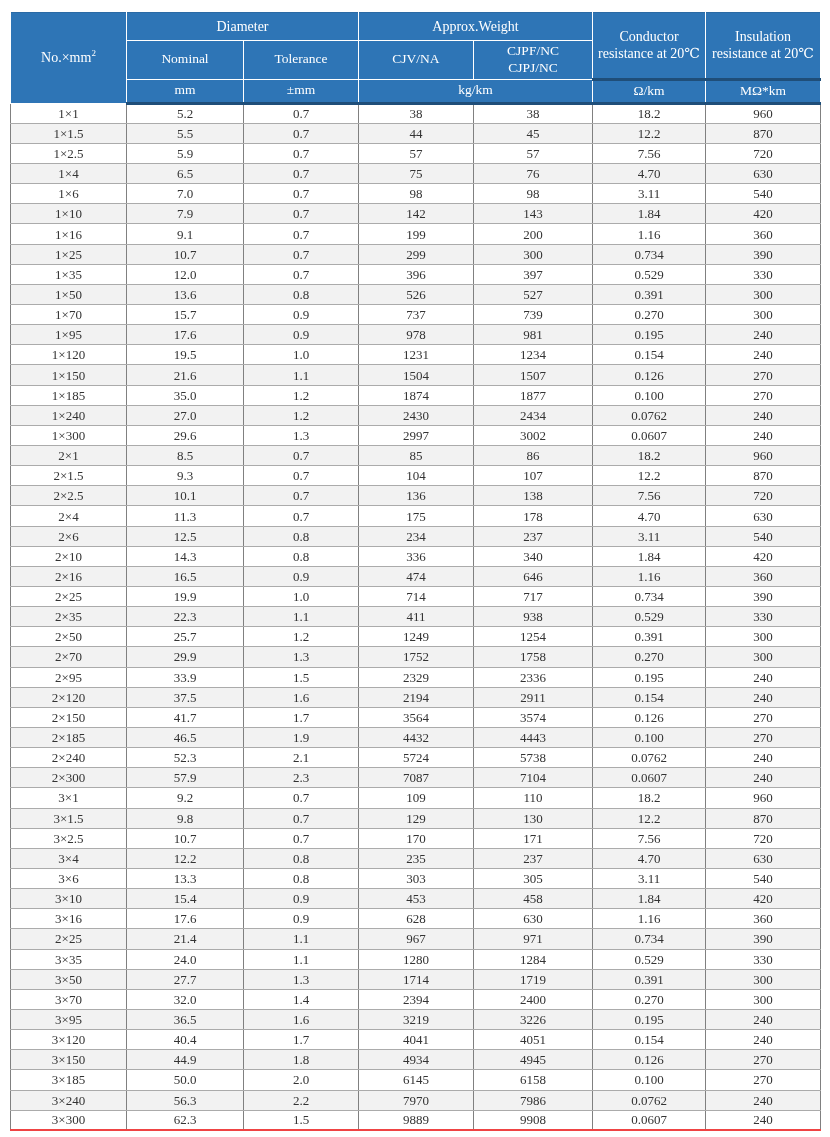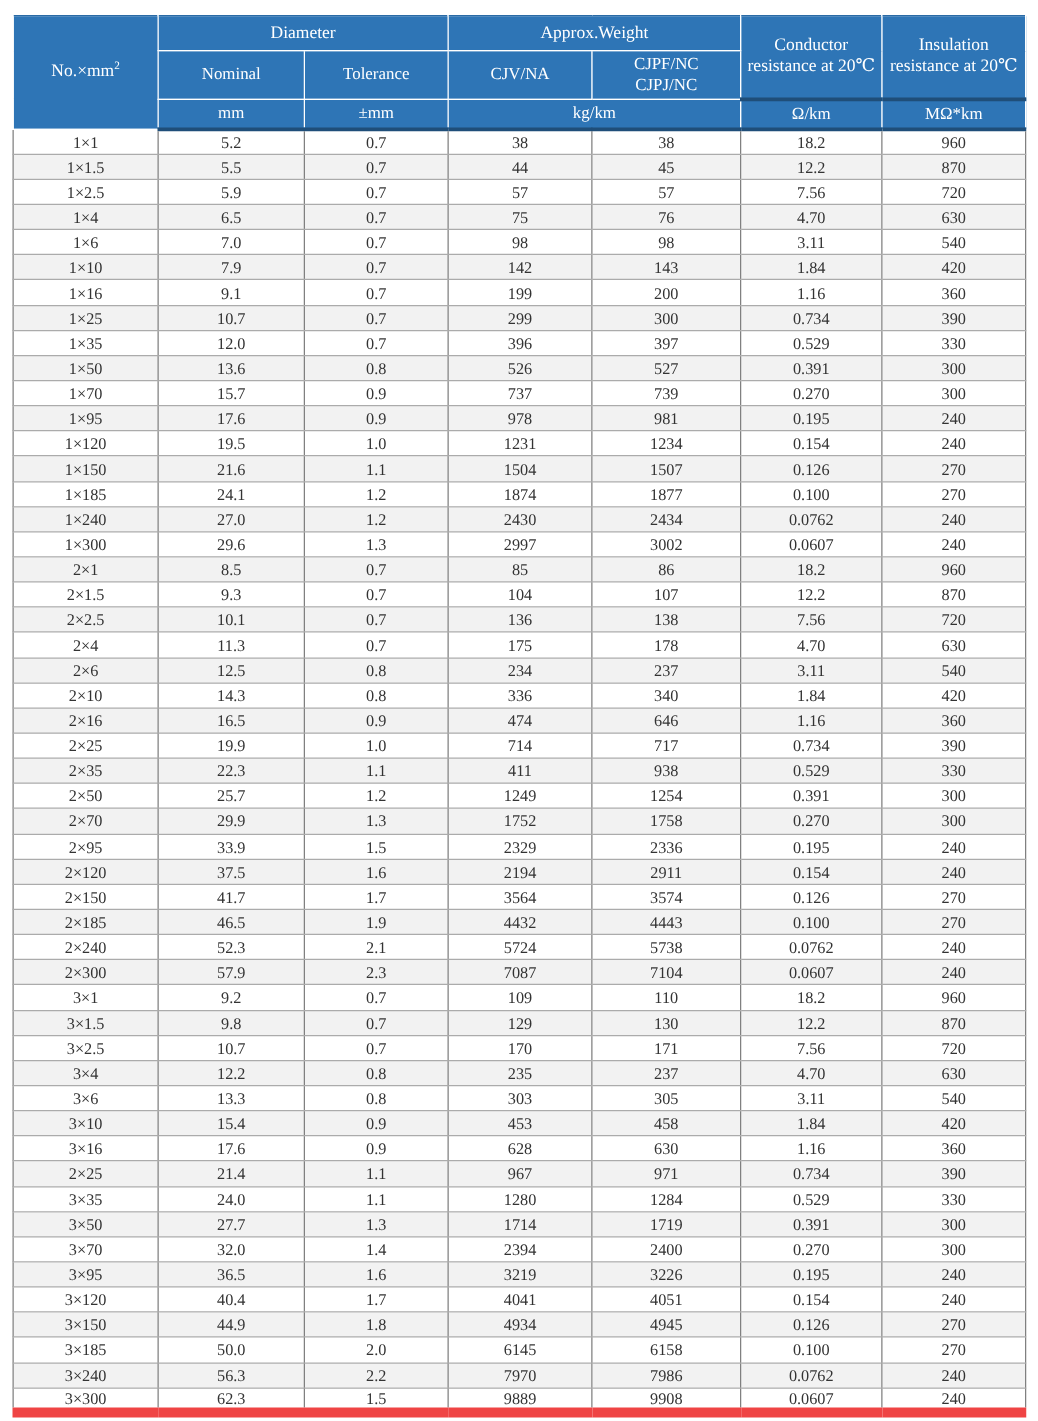--- a/index.html
+++ b/index.html
@@ -56,21 +56,21 @@
     border-left: 1px solid #808080;
     border-right: 1px solid #808080;
     border-bottom: 1px solid #ababab;
     padding: 0 2px;
     line-height: 1;
     overflow: hidden;
     white-space: nowrap;
   }
   tbody tr { background: #ffffff; padding-left: 35px; }
   tbody tr:nth-child(even) { background: #f2f2f2; }
-  tbody tr:last-child td { border-bottom: 8px solid #ef4444; }
+  tbody tr:last-child td { border-bottom: 2px solid #ef4444; }
 </style>
 </head>
 <body>
 
 <div class="page">
   <table class="spec-table">
     <colgroup>
       <col class="c1">
         <col class="c2">
         <col class="c3">
@@ -223,21 +223,21 @@
           <td>1×150</td>
           <td>21.6</td>
           <td>1.1</td>
           <td>1504</td>
           <td>1507</td>
           <td>0.126</td>
           <td>270</td>
         </tr>
         <tr>
           <td>1×185</td>
-          <td>24.1</td>
+          <td>35.0</td>
           <td>1.2</td>
           <td>1874</td>
           <td>1877</td>
           <td>0.100</td>
           <td>270</td>
         </tr>
         <tr>
           <td>1×240</td>
           <td>27.0</td>
           <td>1.2</td>

